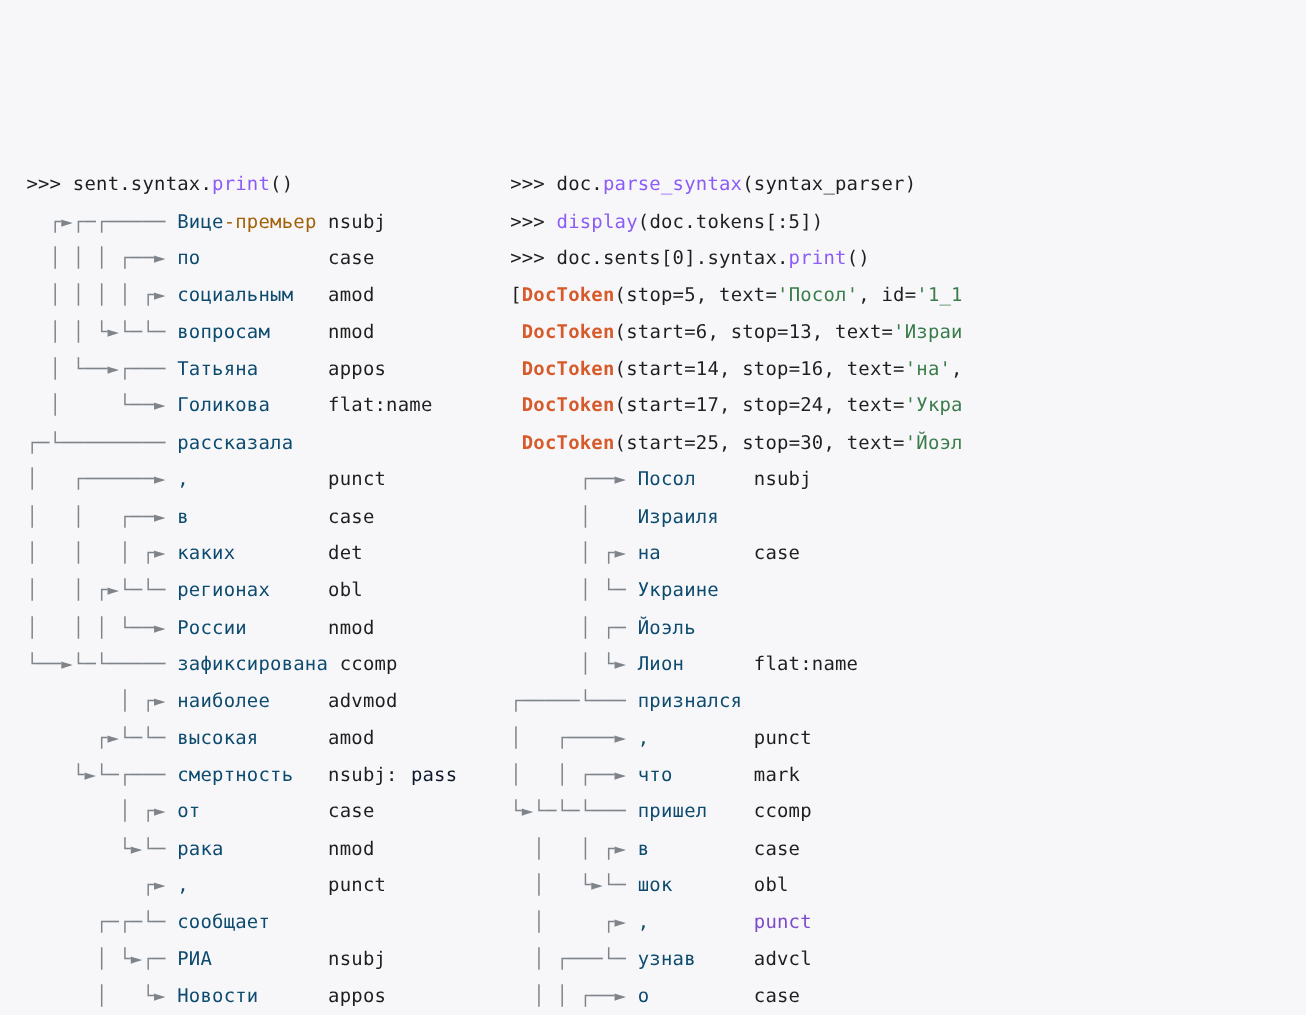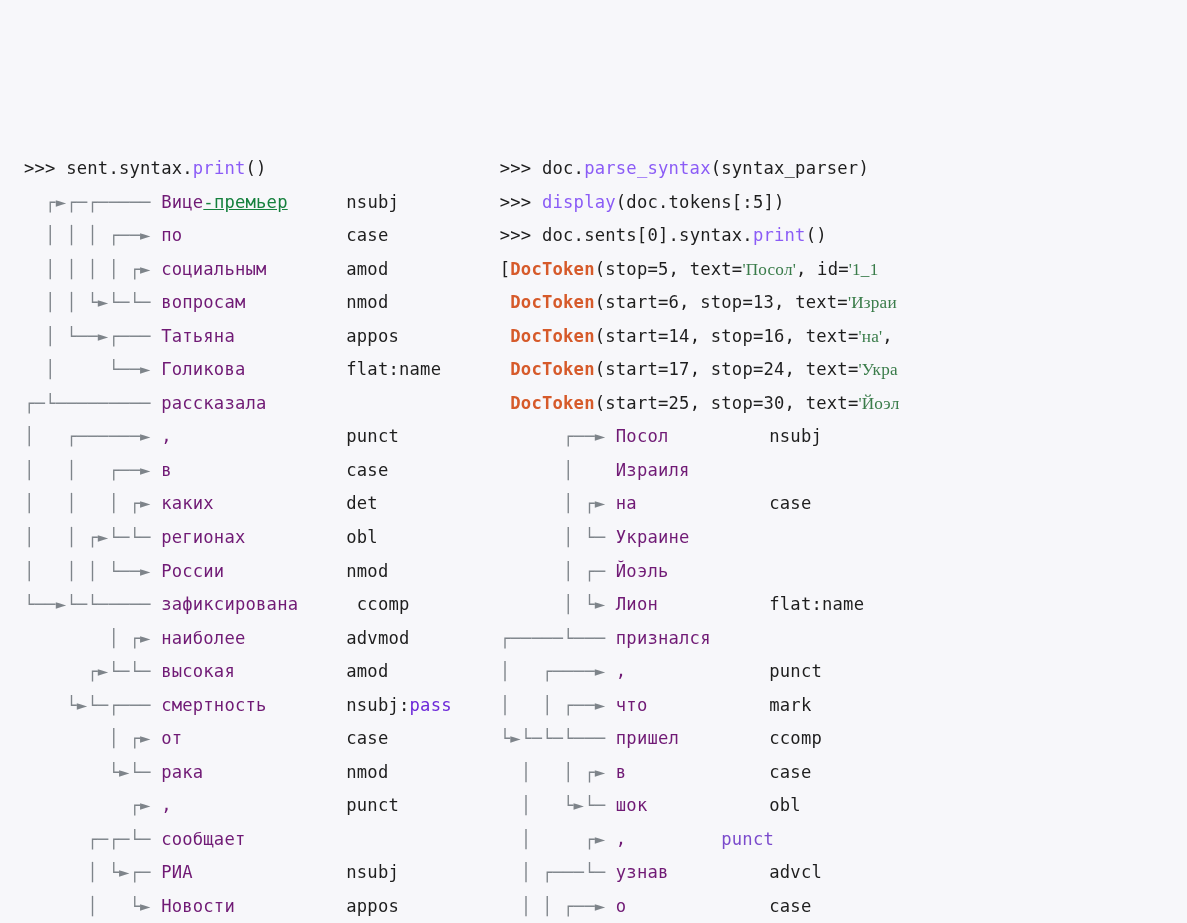--- a/index.html
+++ b/index.html
@@ -17,27 +17,27 @@
   .wrap {
     display: flex;
     gap: 48px;
   }
   .col {
     flex-shrink: 0;
   }
   .prompt { color: #1e1e1e; }
   .call   { color: #8b5cf6; }
   .token  { color: #d65a2a; font-weight: bold; }
-  .str    { color: #3a7c4a; font-family: Liberation Serif, serif; }
-  .red    { color: #6d28d9; }
+  .str    { color: #3a7c4a; }
+  .red    { color: #0f172a; margin-left: 12px; }
   .purple { color: #7b4bcc; }
-  .blue   { color: #15803d; text-decoration: underline; }
+  .blue   { color: #a16207; }
   .tree   { color: #7e848a; }
-  .word   { color: #701a75; }
-  .rel    { color: #1e1e1e; margin-left: 48px; }
+  .word   { color: #0c4a6e; }
+  .rel    { color: #1e1e1e; }
 </style>
 </head>
 <body>
 
 
 
 <div class="wrap">
   <div class="col"><span class="prompt">&gt;&gt;&gt; </span><span>sent.syntax.</span><span class="call">print</span><span>()</span><br><div id="left-tree"><span class="tree">  ┌►┌─┌───── </span><span class="word">Вице</span><span class="blue">-премьер</span><span class="word"> </span><span class="rel">nsubj</span><br><span class="tree">  │ │ │ ┌──► </span><span class="word">по           </span><span class="rel">case</span><br><span class="tree">  │ │ │ │ ┌► </span><span class="word">социальным   </span><span class="rel">amod</span><br><span class="tree">  │ │ └►└─└─ </span><span class="word">вопросам     </span><span class="rel">nmod</span><br><span class="tree">  │ └──►┌─── </span><span class="word">Татьяна      </span><span class="rel">appos</span><br><span class="tree">  │     └──► </span><span class="word">Голикова     </span><span class="rel">flat:name</span><br><span class="tree">┌─└───────── </span><span class="word">рассказала</span><span class="rel"></span><br><span class="tree">│   ┌──────► </span><span class="word">,            </span><span class="rel">punct</span><br><span class="tree">│   │   ┌──► </span><span class="word">в            </span><span class="rel">case</span><br><span class="tree">│   │   │ ┌► </span><span class="word">каких        </span><span class="rel">det</span><br><span class="tree">│   │ ┌►└─└─ </span><span class="word">регионах     </span><span class="rel">obl</span><br><span class="tree">│   │ │ └──► </span><span class="word">России       </span><span class="rel">nmod</span><br><span class="tree">└──►└─└───── </span><span class="word">зафиксирована</span><span class="rel"> ccomp</span><br><span class="tree">        │ ┌► </span><span class="word">наиболее     </span><span class="rel">advmod</span><br><span class="tree">      ┌►└─└─ </span><span class="word">высокая      </span><span class="rel">amod</span><br><span class="tree">    └►└─┌─── </span><span class="word">смертность   </span><span class="rel">nsubj:</span><span class="red">pass</span><br><span class="tree">        │ ┌► </span><span class="word">от           </span><span class="rel">case</span><br><span class="tree">        └►└─ </span><span class="word">рака         </span><span class="rel">nmod</span><br><span class="tree">          ┌► </span><span class="word">,            </span><span class="rel">punct</span><br><span class="tree">      ┌─┌─└─ </span><span class="word">сообщает</span><span class="rel"></span><br><span class="tree">      │ └►┌─ </span><span class="word">РИА          </span><span class="rel">nsubj</span><br><span class="tree">      │   └► </span><span class="word">Новости      </span><span class="rel">appos</span><br><br></div></div>
   <div class="col"><span>&gt;&gt;&gt; doc.</span><span class="call">parse_syntax</span><span>(syntax_parser)</span><br><span class="prompt">&gt;&gt;&gt; </span><span class="call">display</span><span>(doc.tokens[:</span><span>5</span><span>])</span><br><span>&gt;&gt;&gt; doc.sents[</span><span>0</span><span>].syntax.</span><span class="call">print</span><span>()</span><br><span>[</span><span class="token">DocToken</span><span>(stop=</span><span>5</span><span>, text=</span><span class="str">'Посол'</span><span>, id=</span><span class="str">'1_1</span><br><span> </span><span class="token">DocToken</span><span>(start=</span><span>6</span><span>, stop=</span><span>13</span><span>, text=</span><span class="str">'Израи</span><br><span> </span><span class="token">DocToken</span><span>(start=</span><span>14</span><span>, stop=</span><span>16</span><span>, text=</span><span class="str">'на'</span><span>,</span><br><span> </span><span class="token">DocToken</span><span>(start=</span><span>17</span><span>, stop=</span><span>24</span><span>, text=</span><span class="str">'Укра</span><br><span> </span><span class="token">DocToken</span><span>(start=</span><span>25</span><span>, stop=</span><span>30</span><span>, text=</span><span class="str">'Йоэл</span><br><div id="right-tree"><span class="tree">      ┌──► </span><span class="word">Посол     </span><span class="rel">nsubj</span><br><span class="tree">      │    </span><span class="word">Израиля</span><span class="rel"></span><br><span class="tree">      │ ┌► </span><span class="word">на        </span><span class="rel">case</span><br><span class="tree">      │ └─ </span><span class="word">Украине</span><span class="rel"></span><br><span class="tree">      │ ┌─ </span><span class="word">Йоэль</span><span class="rel"></span><br><span class="tree">      │ └► </span><span class="word">Лион      </span><span class="rel">flat:name</span><br><span class="tree">┌─────└─── </span><span class="word">признался</span><span class="rel"></span><br><span class="tree">│   ┌────► </span><span class="word">,         </span><span class="rel">punct</span><br><span class="tree">│   │ ┌──► </span><span class="word">что       </span><span class="rel">mark</span><br><span class="tree">└►└─└─└─── </span><span class="word">пришел    </span><span class="rel">ccomp</span><br><span class="tree">  │   │ ┌► </span><span class="word">в         </span><span class="rel">case</span><br><span class="tree">  │   └►└─ </span><span class="word">шок       </span><span class="rel">obl</span><br><span class="tree">  │     ┌► </span><span class="word">,         </span><span class="purple">punct</span><br><span class="tree">  │ ┌───└─ </span><span class="word">узнав     </span><span class="rel">advcl</span><br><span class="tree">  │ │ ┌──► </span><span class="word">о         </span><span class="rel">case</span><br><br></div></div>
 </div>

